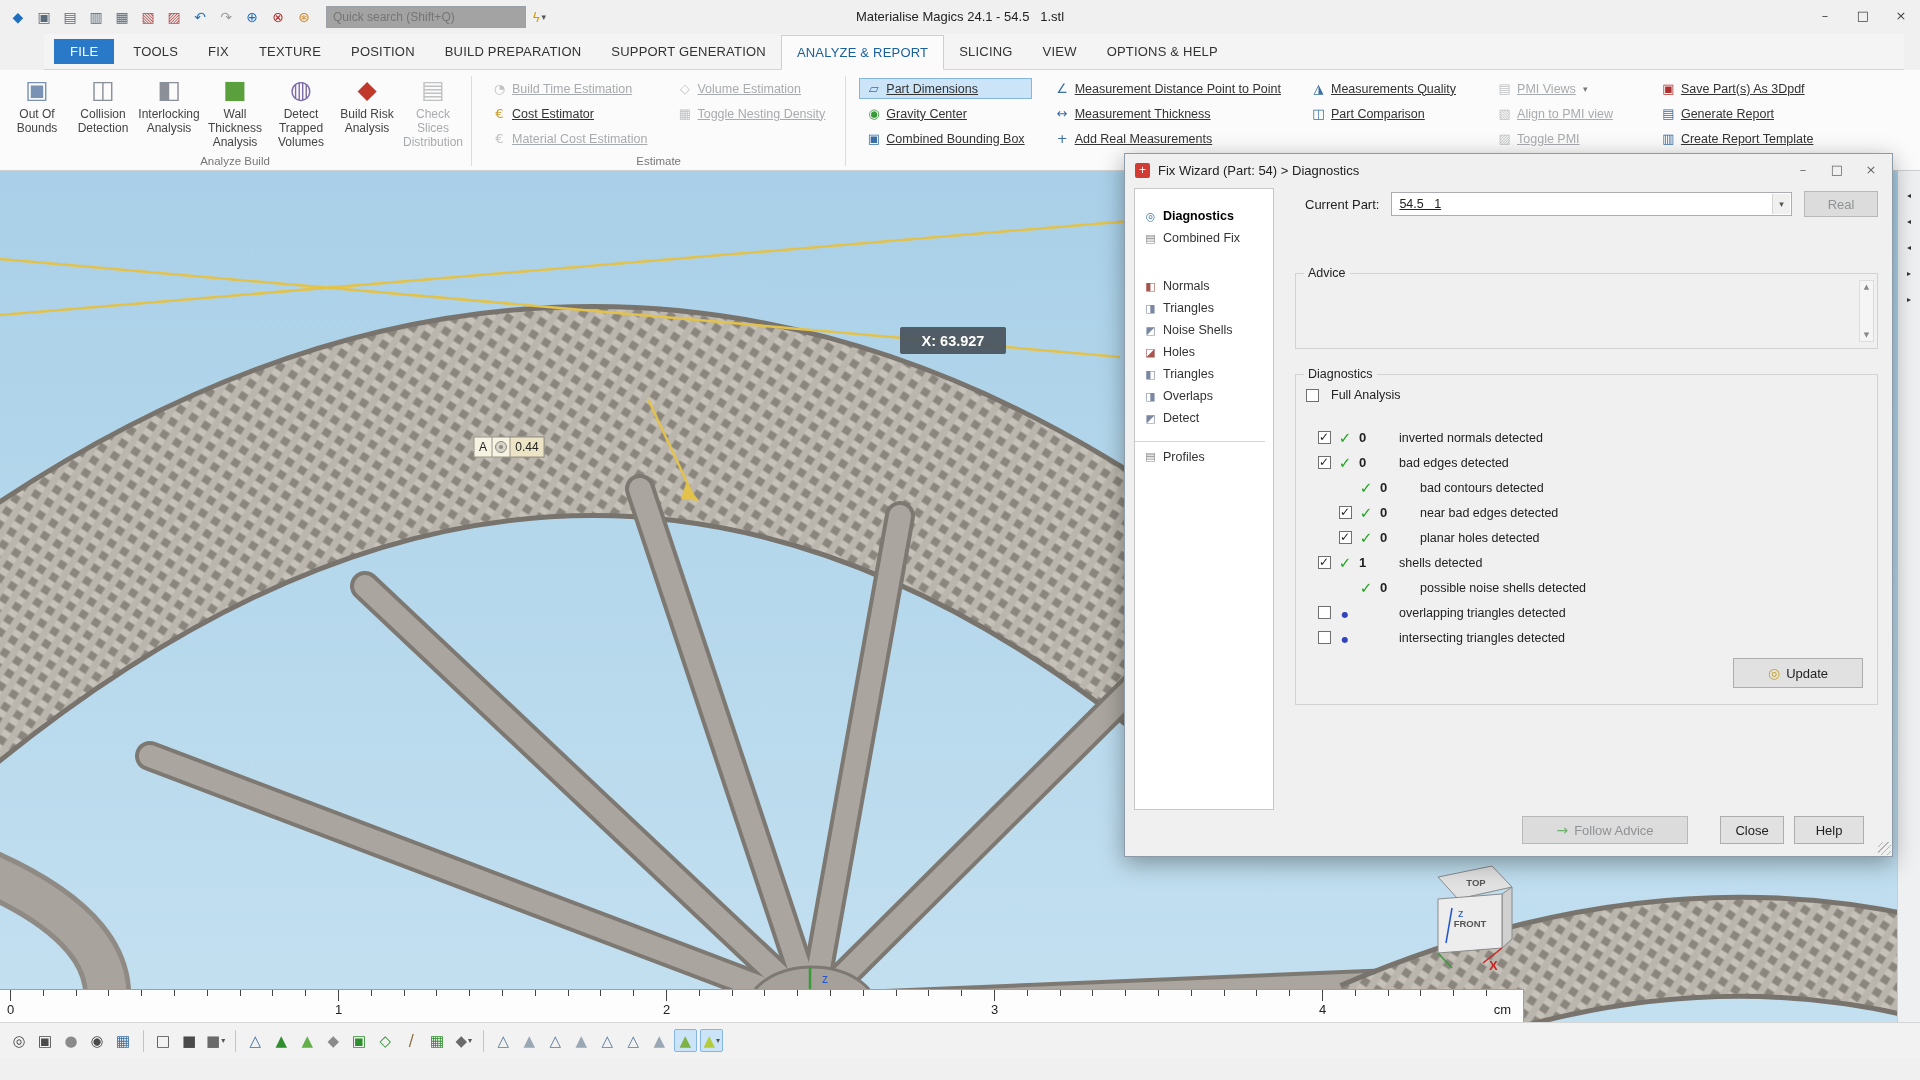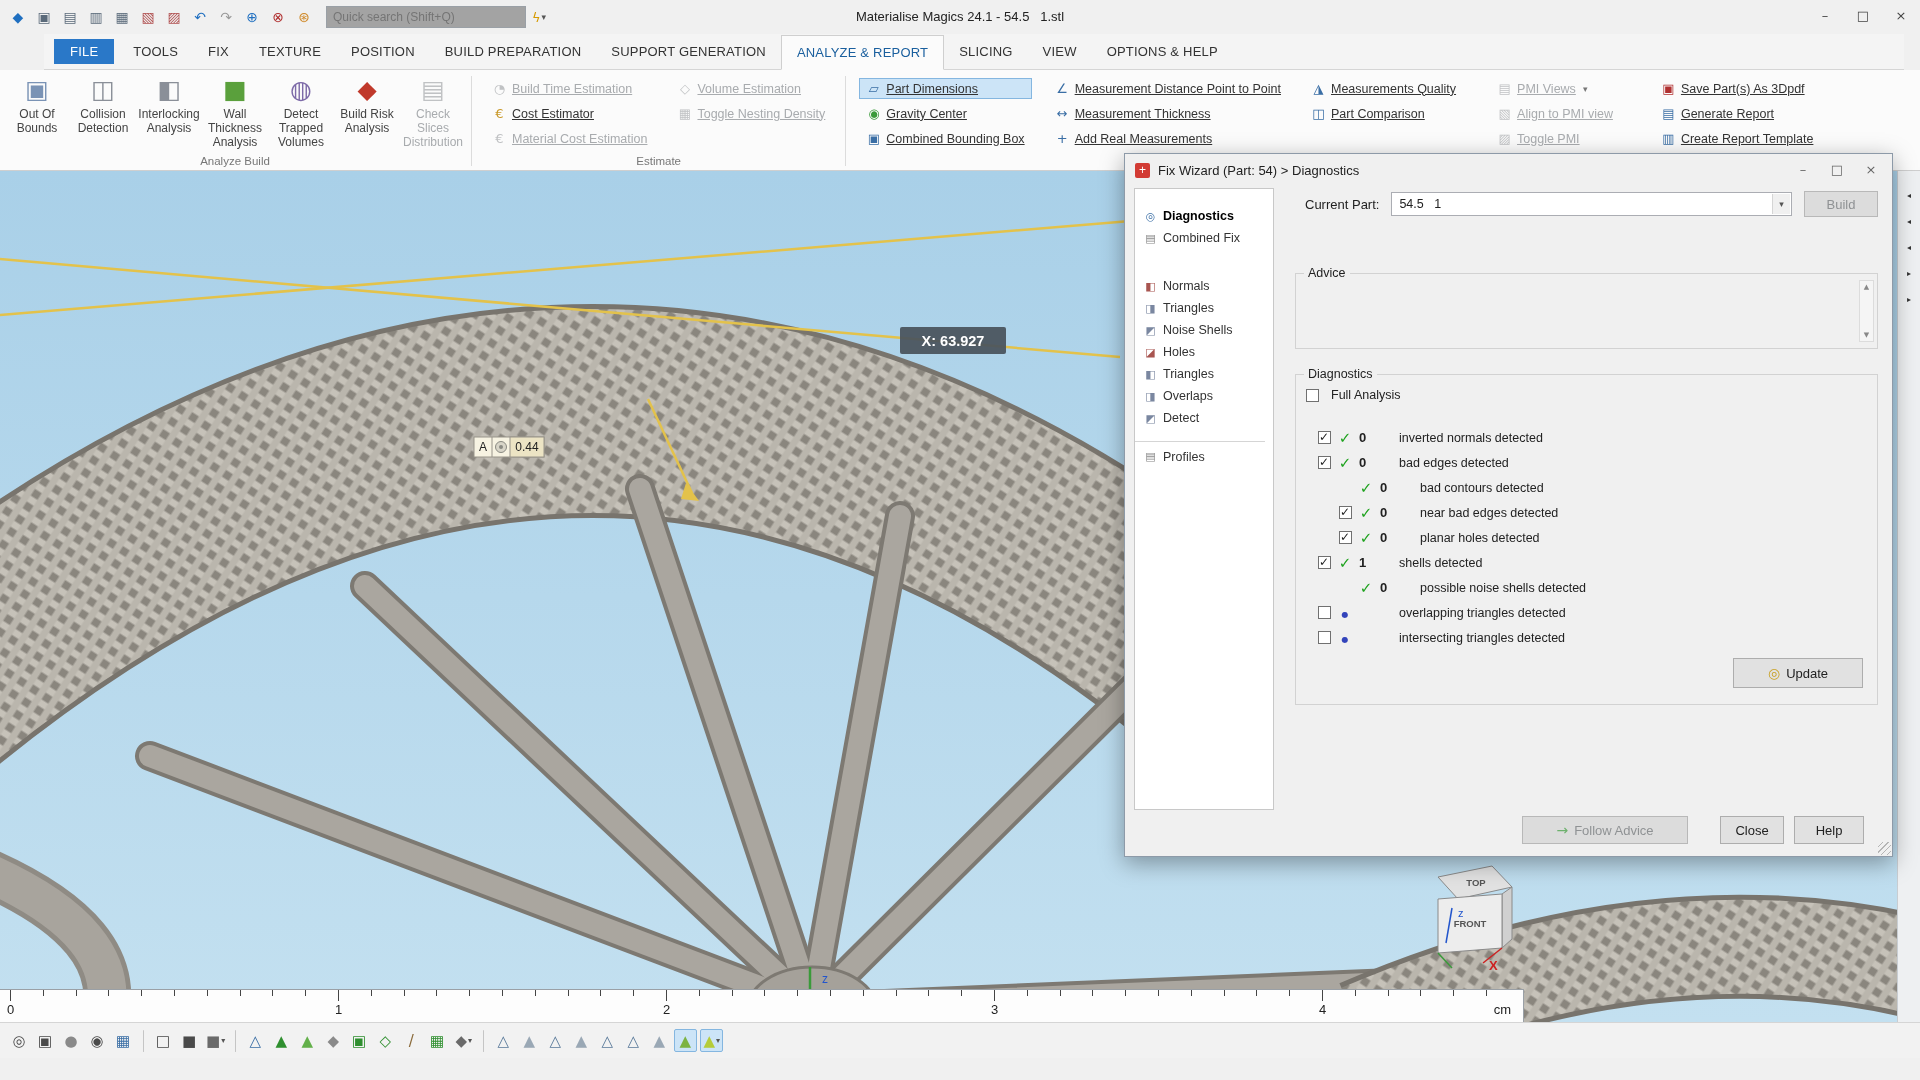--- a/index.html
+++ b/index.html
@@ -80,21 +80,21 @@
   .dlg-sidebar { position:absolute; left:9px; top:34px; width:140px; bottom:46px; background:#fff; border:1px solid #c8c8c8; padding-top:16px; }
   .sb-item { display:flex; align-items:center; gap:6px; height:22px; padding-left:9px; font-size:12.5px; color:#333; }
   .sb-item .sb-icon { font-size:11px; width:13px; text-align:center; }
   .sb-item.sel { color:#000; font-weight:bold; }
   .sb-item.gap { margin-top:26px; }
   .sb-item.sep { border-top:1px solid #d5d5d5; margin-top:12px; padding-top:4px; height:26px; margin-right:8px; margin-left:0; padding-left:9px; }
   .fw-content { position:absolute; left:170px; right:14px; top:0; bottom:0; }
   .cp-row { position:absolute; top:37px; left:10px; right:0; height:26px; display:flex; align-items:center; }
   .cp-label { font-size:13px; color:#222; margin-right:12px; }
   .combo { flex:1; height:24px; background:#fff; border:1px solid #abadb3; position:relative; display:flex; align-items:center; padding:0 22px 0 7px; }
-  .combo .combo-value { font-size:12.5px; white-space:pre; }
+  .combo .combo-value { font-size:12.5px; white-space:pre;text-decoration:underline; }
   .combo .combo-caret { position:absolute; right:1px; top:1px; bottom:1px; width:18px; background:#f0f0f0; border-left:1px solid #d5d5d5; display:flex; align-items:center; justify-content:center; font-size:9px; color:#555; }
   .btn { display:inline-flex; align-items:center; justify-content:center; gap:6px; background:#e1e1e1; border:1px solid #adadad; font-size:13px; color:#222; font-family:"Liberation Sans",sans-serif; }
   .btn.dis { background:#dcdcdc; color:#8f9294; border-color:#b8b8b8; }
   .next-btn { width:74px; height:26px; margin-left:12px; }
   .groupbox { position:absolute; border:1px solid #d2d2d2; background:#f0f0f0; }
   .groupbox .gb-label { position:absolute; top:-8px; left:8px; background:#f0f0f0; padding:0 4px; font-size:12.5px; color:#222; }
   .advice-box { top:119px; left:0; right:0; height:76px; }
   .advice-inner { position:absolute; inset:8px 20px 6px 8px; font-size:12.5px; color:#222; line-height:1.35; }
   .adv-scroll { position:absolute; right:3px; top:6px; bottom:6px; width:15px; background:#f5f5f5; border:1px solid #dcdcdc; display:flex; flex-direction:column; justify-content:space-between; align-items:center; font-size:7px; color:#888; padding:2px 0; }
   .diag-box { top:220px; left:0; right:0; height:331px; }
@@ -648,21 +648,21 @@
         </div>
     </div>
 
     <div class="fw-content">
       <div class="cp-row">
         <span class="cp-label">Current Part:</span>
         <div class="combo">
           <span class="combo-value">54.5   1</span>
           <span class="combo-caret icon">▾</span>
         </div>
-        <button class="btn dis next-btn">Build</button>
+        <button class="btn dis next-btn">Real</button>
       </div>
 
       <div class="groupbox advice-box">
         <span class="gb-label">Advice</span>
         <div class="adv-scroll">
           <span class="icon">▲</span>
           <span class="icon">▼</span>
         </div>
       </div>
 

